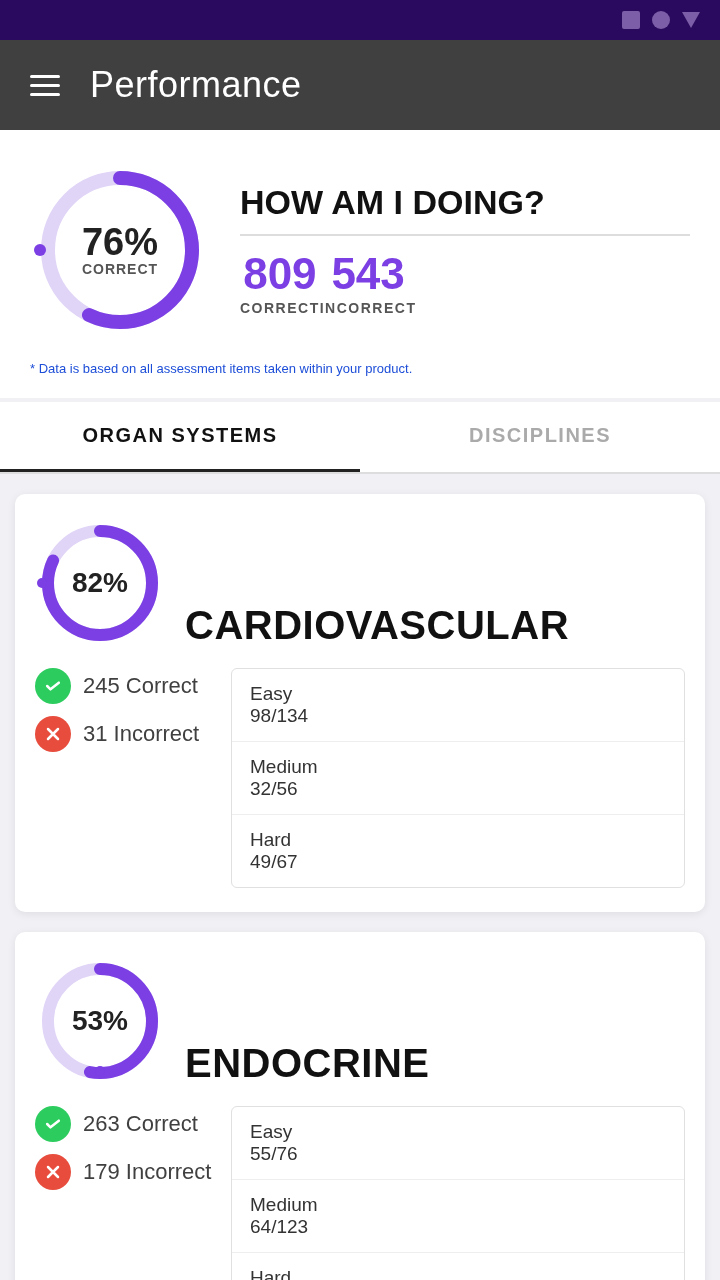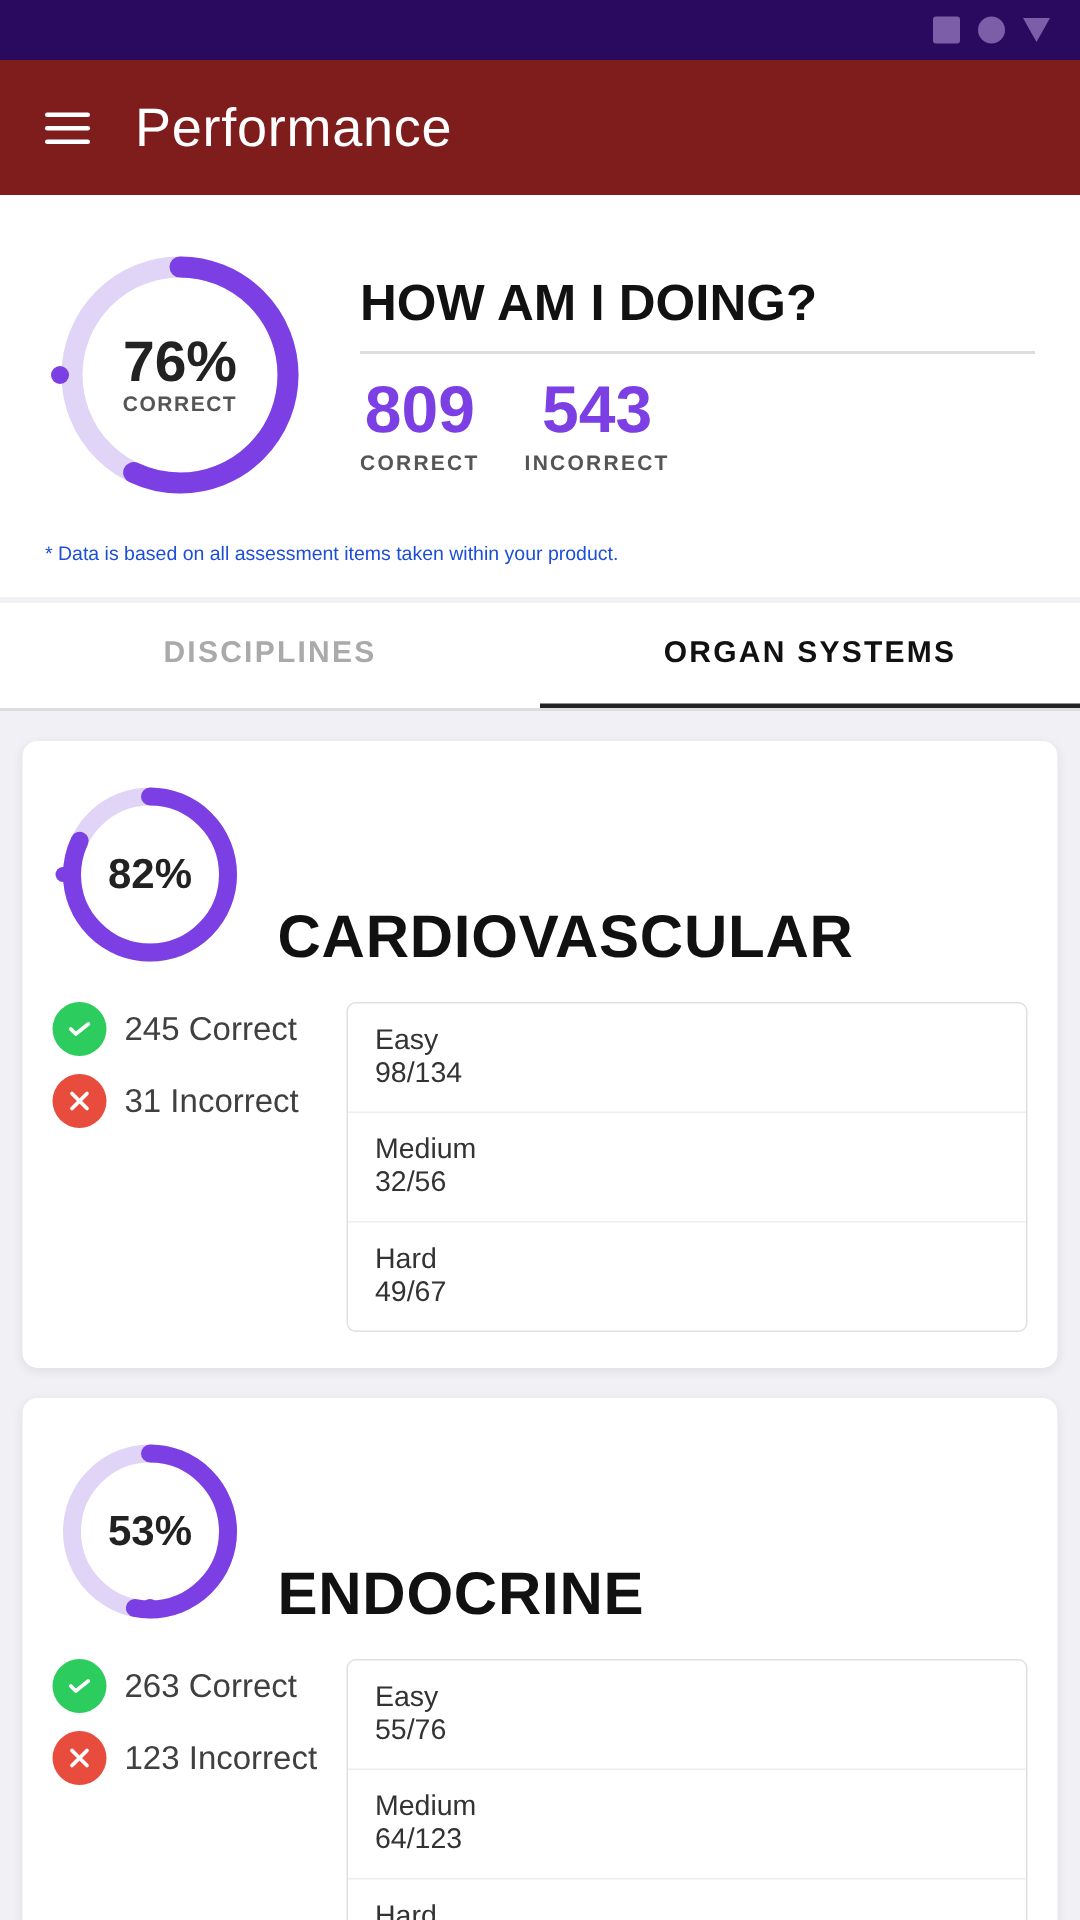--- a/index.html
+++ b/index.html
@@ -34,21 +34,21 @@
     }
     .status-icon-triangle {
       width: 0; height: 0;
       border-left: 9px solid transparent;
       border-right: 9px solid transparent;
       border-top: 16px solid #7b5ea7;
     }
 
     
     .header {
-      background: #7f1d1d;
+      background: #404040;
       height: 90px;
       display: flex;
       align-items: center;
       padding: 0 30px;
       gap: 30px;
     }
     .hamburger {
       display: flex;
       flex-direction: column;
       gap: 6px;
@@ -125,21 +125,20 @@
       line-height: 1.1;
       margin-bottom: 12px;
     }
     .stats-divider {
       border: none;
       border-top: 2px solid #ddd;
       margin-bottom: 16px;
     }
     .stats-numbers {
       display: flex;
-      gap: 30px;
       align-items: flex-end;
     }
     .stat-item {
       text-align: center;
     }
     .stat-value {
       font-size: 44px;
       font-weight: 700;
       color: #7b3fe4;
       line-height: 1;
@@ -341,22 +340,22 @@
           <div class="stat-label">INCORRECT</div>
         </div>
       </div>
     </div>
   </div>
 
   <div class="disclaimer">* Data is based on all assessment items taken within your product.</div>
 </div>
 
 <div class="tabs">
+  <div class="tab active">ORGAN SYSTEMS</div>
   <div class="tab inactive">DISCIPLINES</div>
-  <div class="tab active">ORGAN SYSTEMS</div>
 </div>
 
 <div class="cards-container">
 
   <div class="card">
     <div class="card-top">
       <div class="card-donut-container">
         <svg viewBox="0 0 130 130">
           <circle cx="65" cy="65" r="52" fill="none" stroke="#e0d4f7" stroke-width="12"></circle>
           <circle cx="65" cy="65" r="52" fill="none" stroke="#7b3fe4" stroke-width="12" stroke-dasharray="326.7" stroke-dashoffset="58.8" stroke-linecap="round"></circle>
@@ -430,21 +429,21 @@
             </svg>
           </div>
           <span class="stat-count">263 Correct</span>
         </div>
         <div class="stat-row">
           <div class="stat-icon incorrect">
             <svg viewBox="0 0 24 24" fill="none">
               <path d="M6 6l12 12M18 6L6 18" stroke="white" stroke-width="3" stroke-linecap="round"></path>
             </svg>
           </div>
-          <span class="stat-count">123 Incorrect</span>
+          <span class="stat-count">179 Incorrect</span>
         </div>
       </div>
 
       <div class="difficulty-table">
         <div class="diff-row">
           <span class="diff-label">Easy</span>
           <span class="diff-value">55/76</span>
         </div>
         <div class="diff-row">
           <span class="diff-label">Medium</span>

